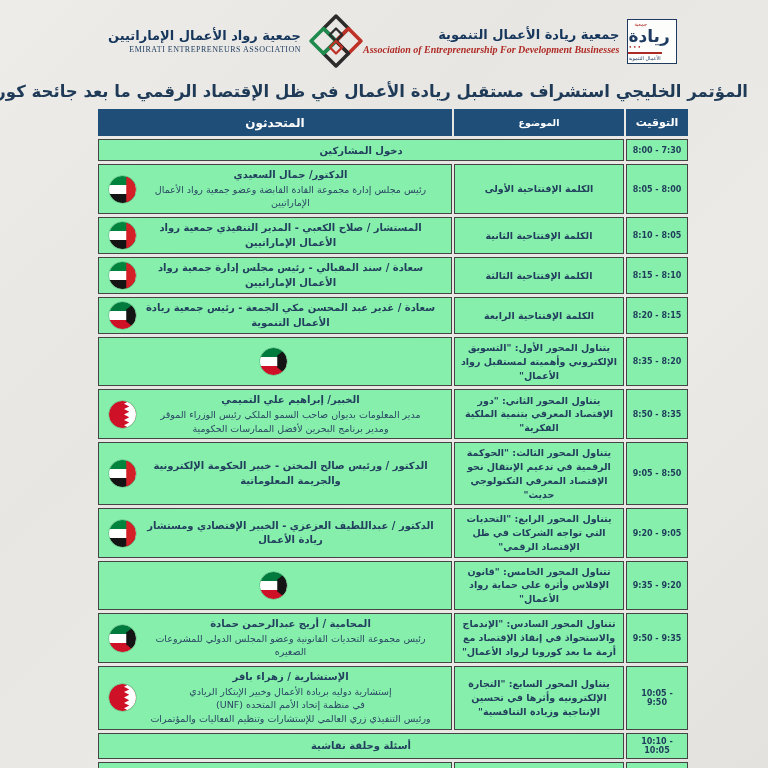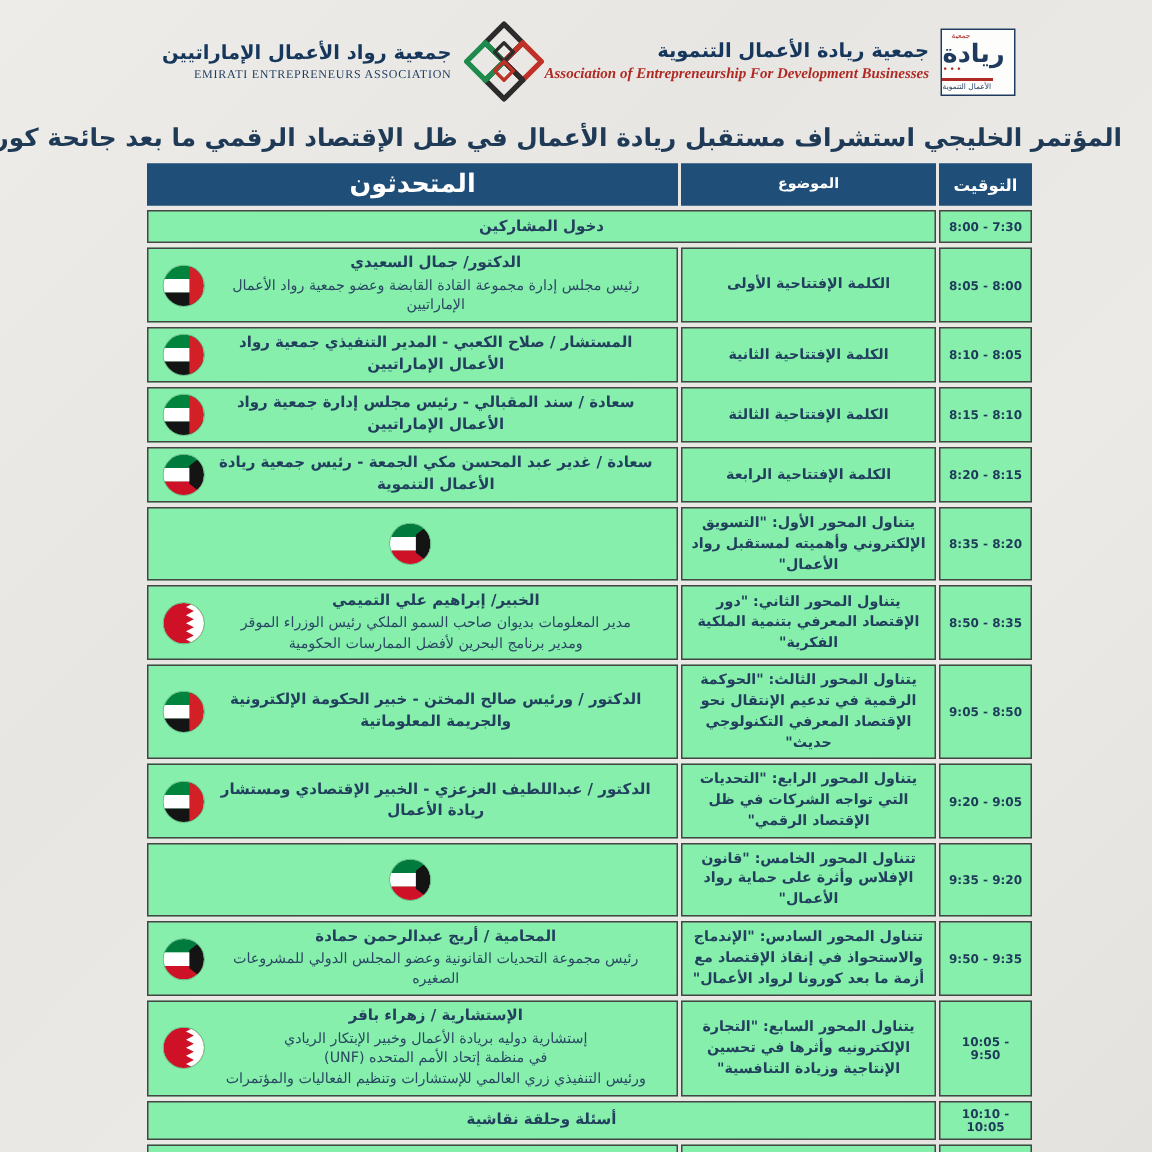--- a/index.html
+++ b/index.html
@@ -46,21 +46,21 @@
                   color:#22405e; text-align:center; }
   .cell.speakers { flex:1; padding:3px 10px; }
   .sp-lines { flex:1; text-align:center; line-height:1.45; }
   .sp-pri { font-size:10px; font-weight:bold; color:#22405e; }
   .sp-sec { font-size:9.5px; color:#2a4763; }
   .flag { width:27px; height:27px; flex:none; margin-right:4px; display:flex; align-items:center; }
   .flag svg { border-radius:50%; box-shadow:0 0 0 0.5px rgba(0,0,0,.25); }
   .cell.fullcell { flex:1; font-size:10px; font-weight:bold; color:#22405e; min-height:22px; }
   .header-row .cell { background:#1f4e79; border-color:#1f4e79; color:#ffffff; min-height:27px; }
   .header-row .cell.time { font-size:11px; font-family:"DejaVu Sans", sans-serif; direction:rtl; }
-  .hcell { font-size:17px; font-weight:bold; }
+  .hcell { font-size:12px; font-weight:bold; }
 </style>
 </head>
 <body>
 
 <div class="poster">
 
   <header class="logos">
     <div class="logo-group">
       <div class="logo-texts">
         <div class="lg-ar">جمعية رواد الأعمال الإماراتيين</div>

